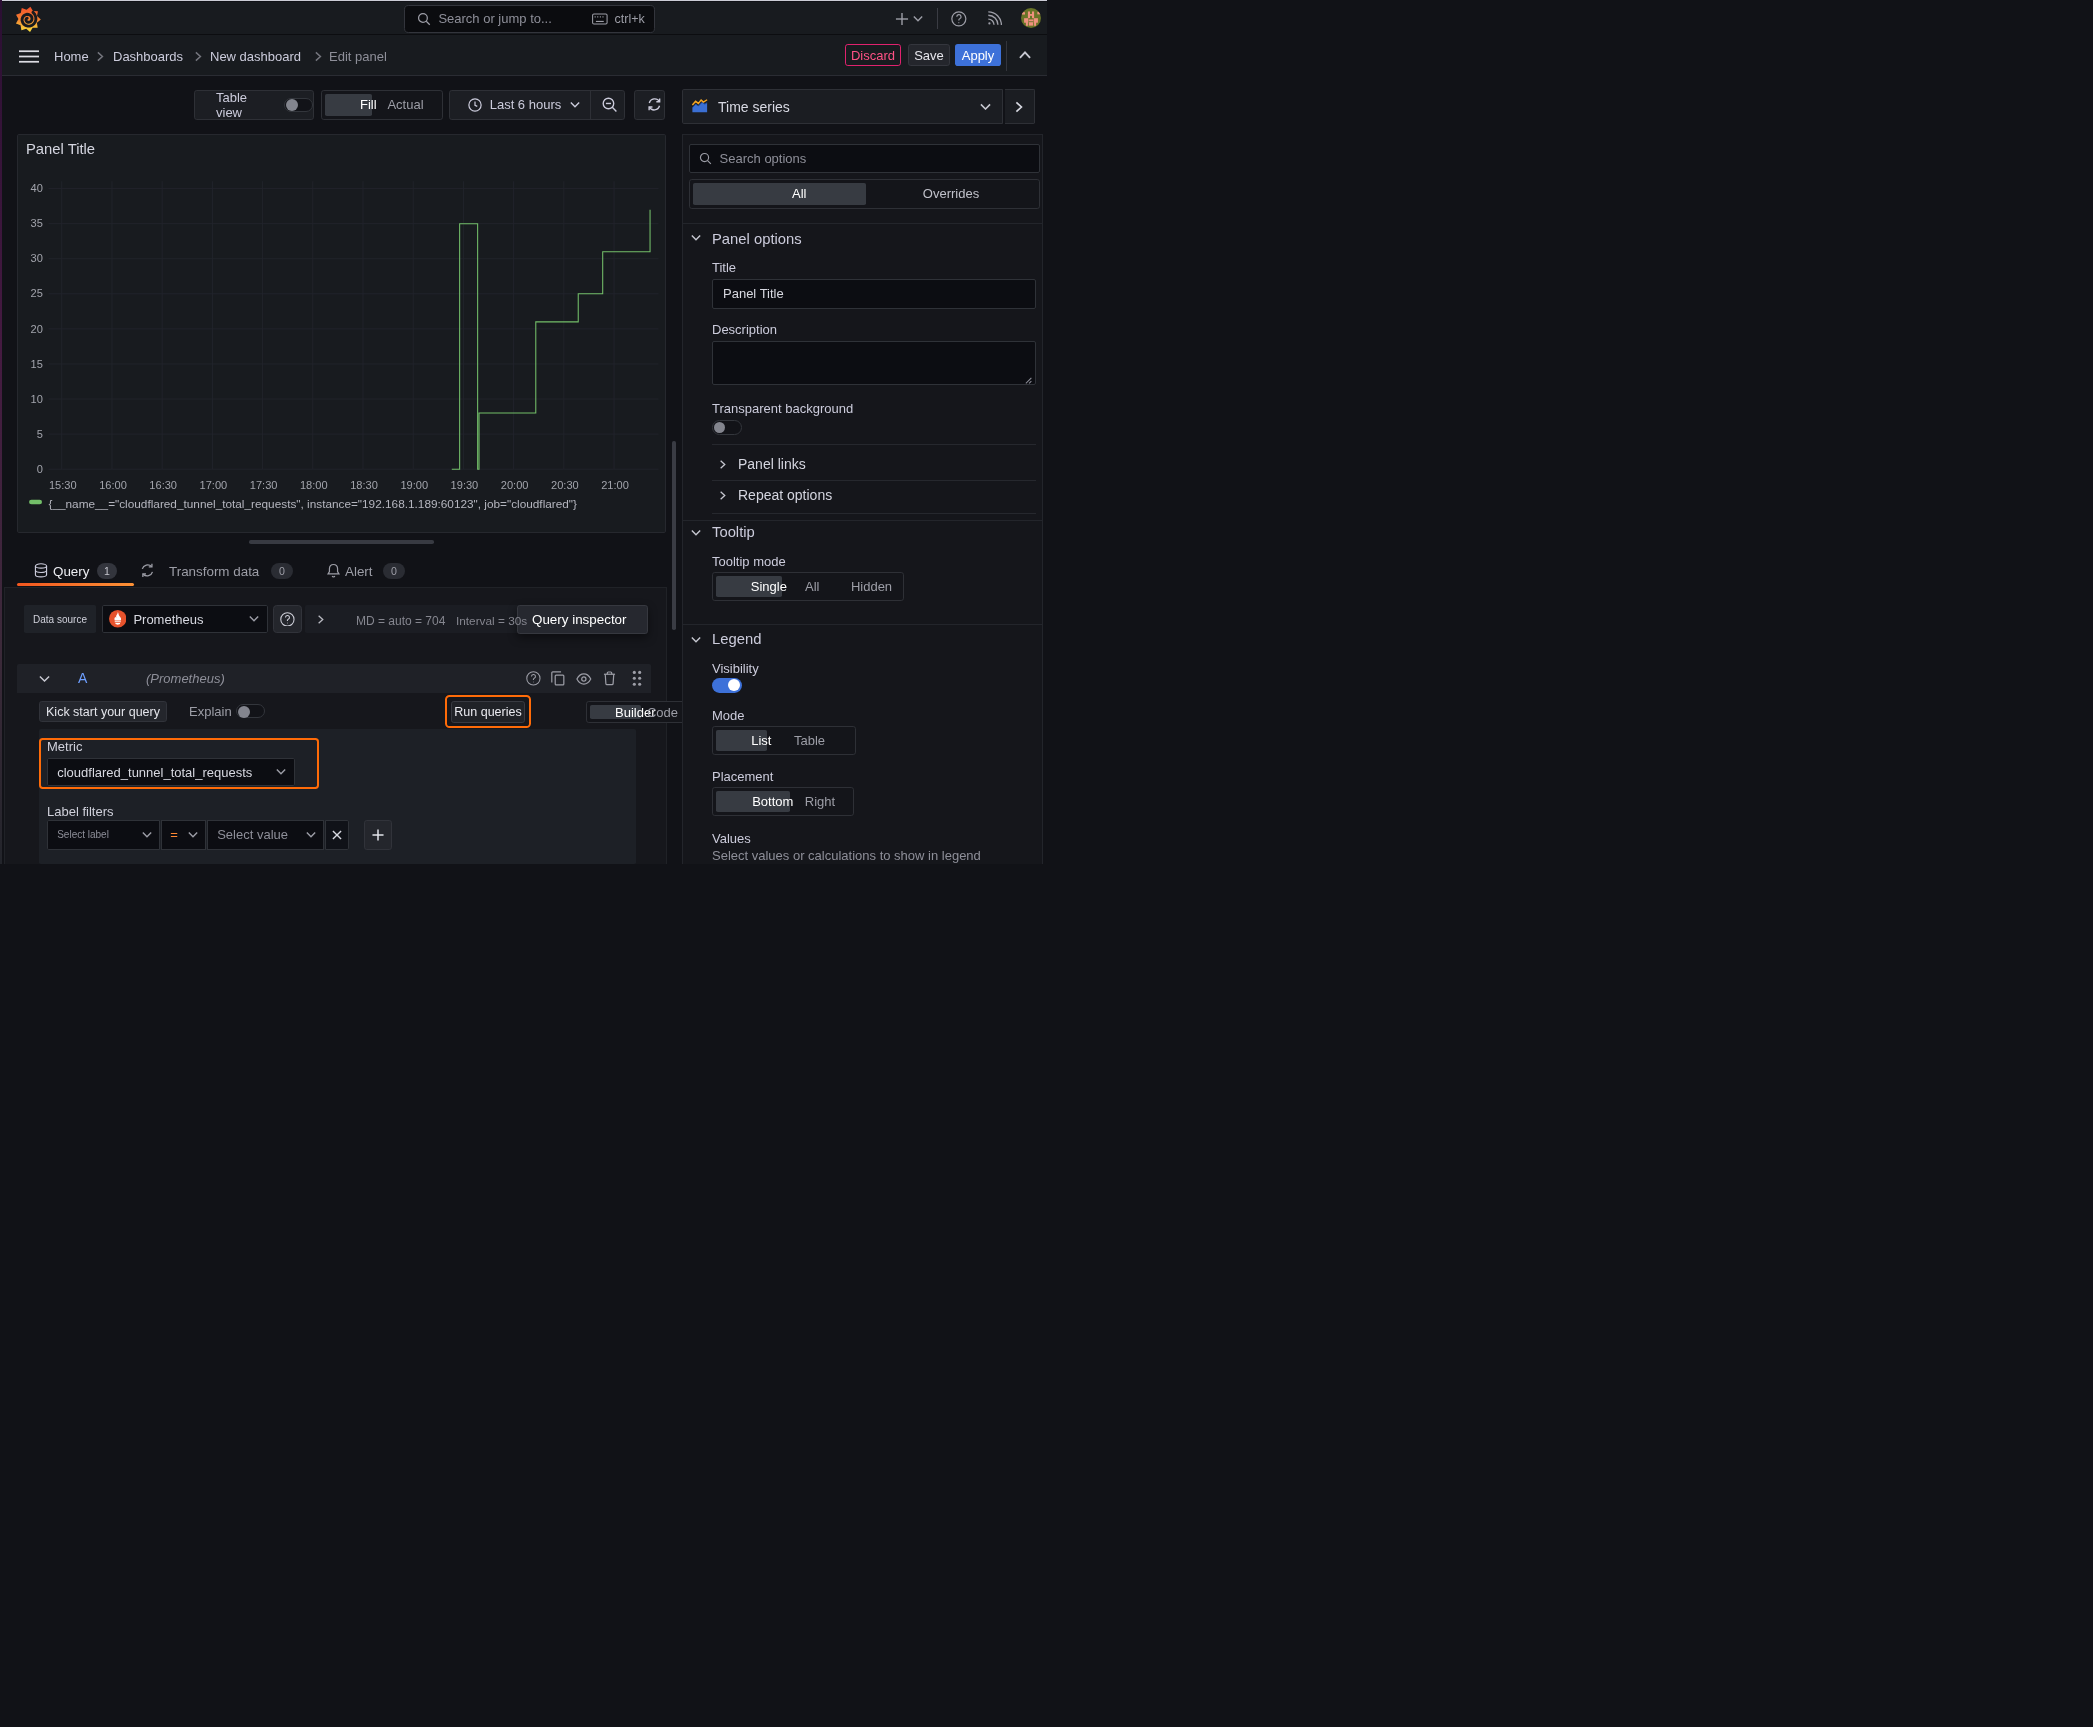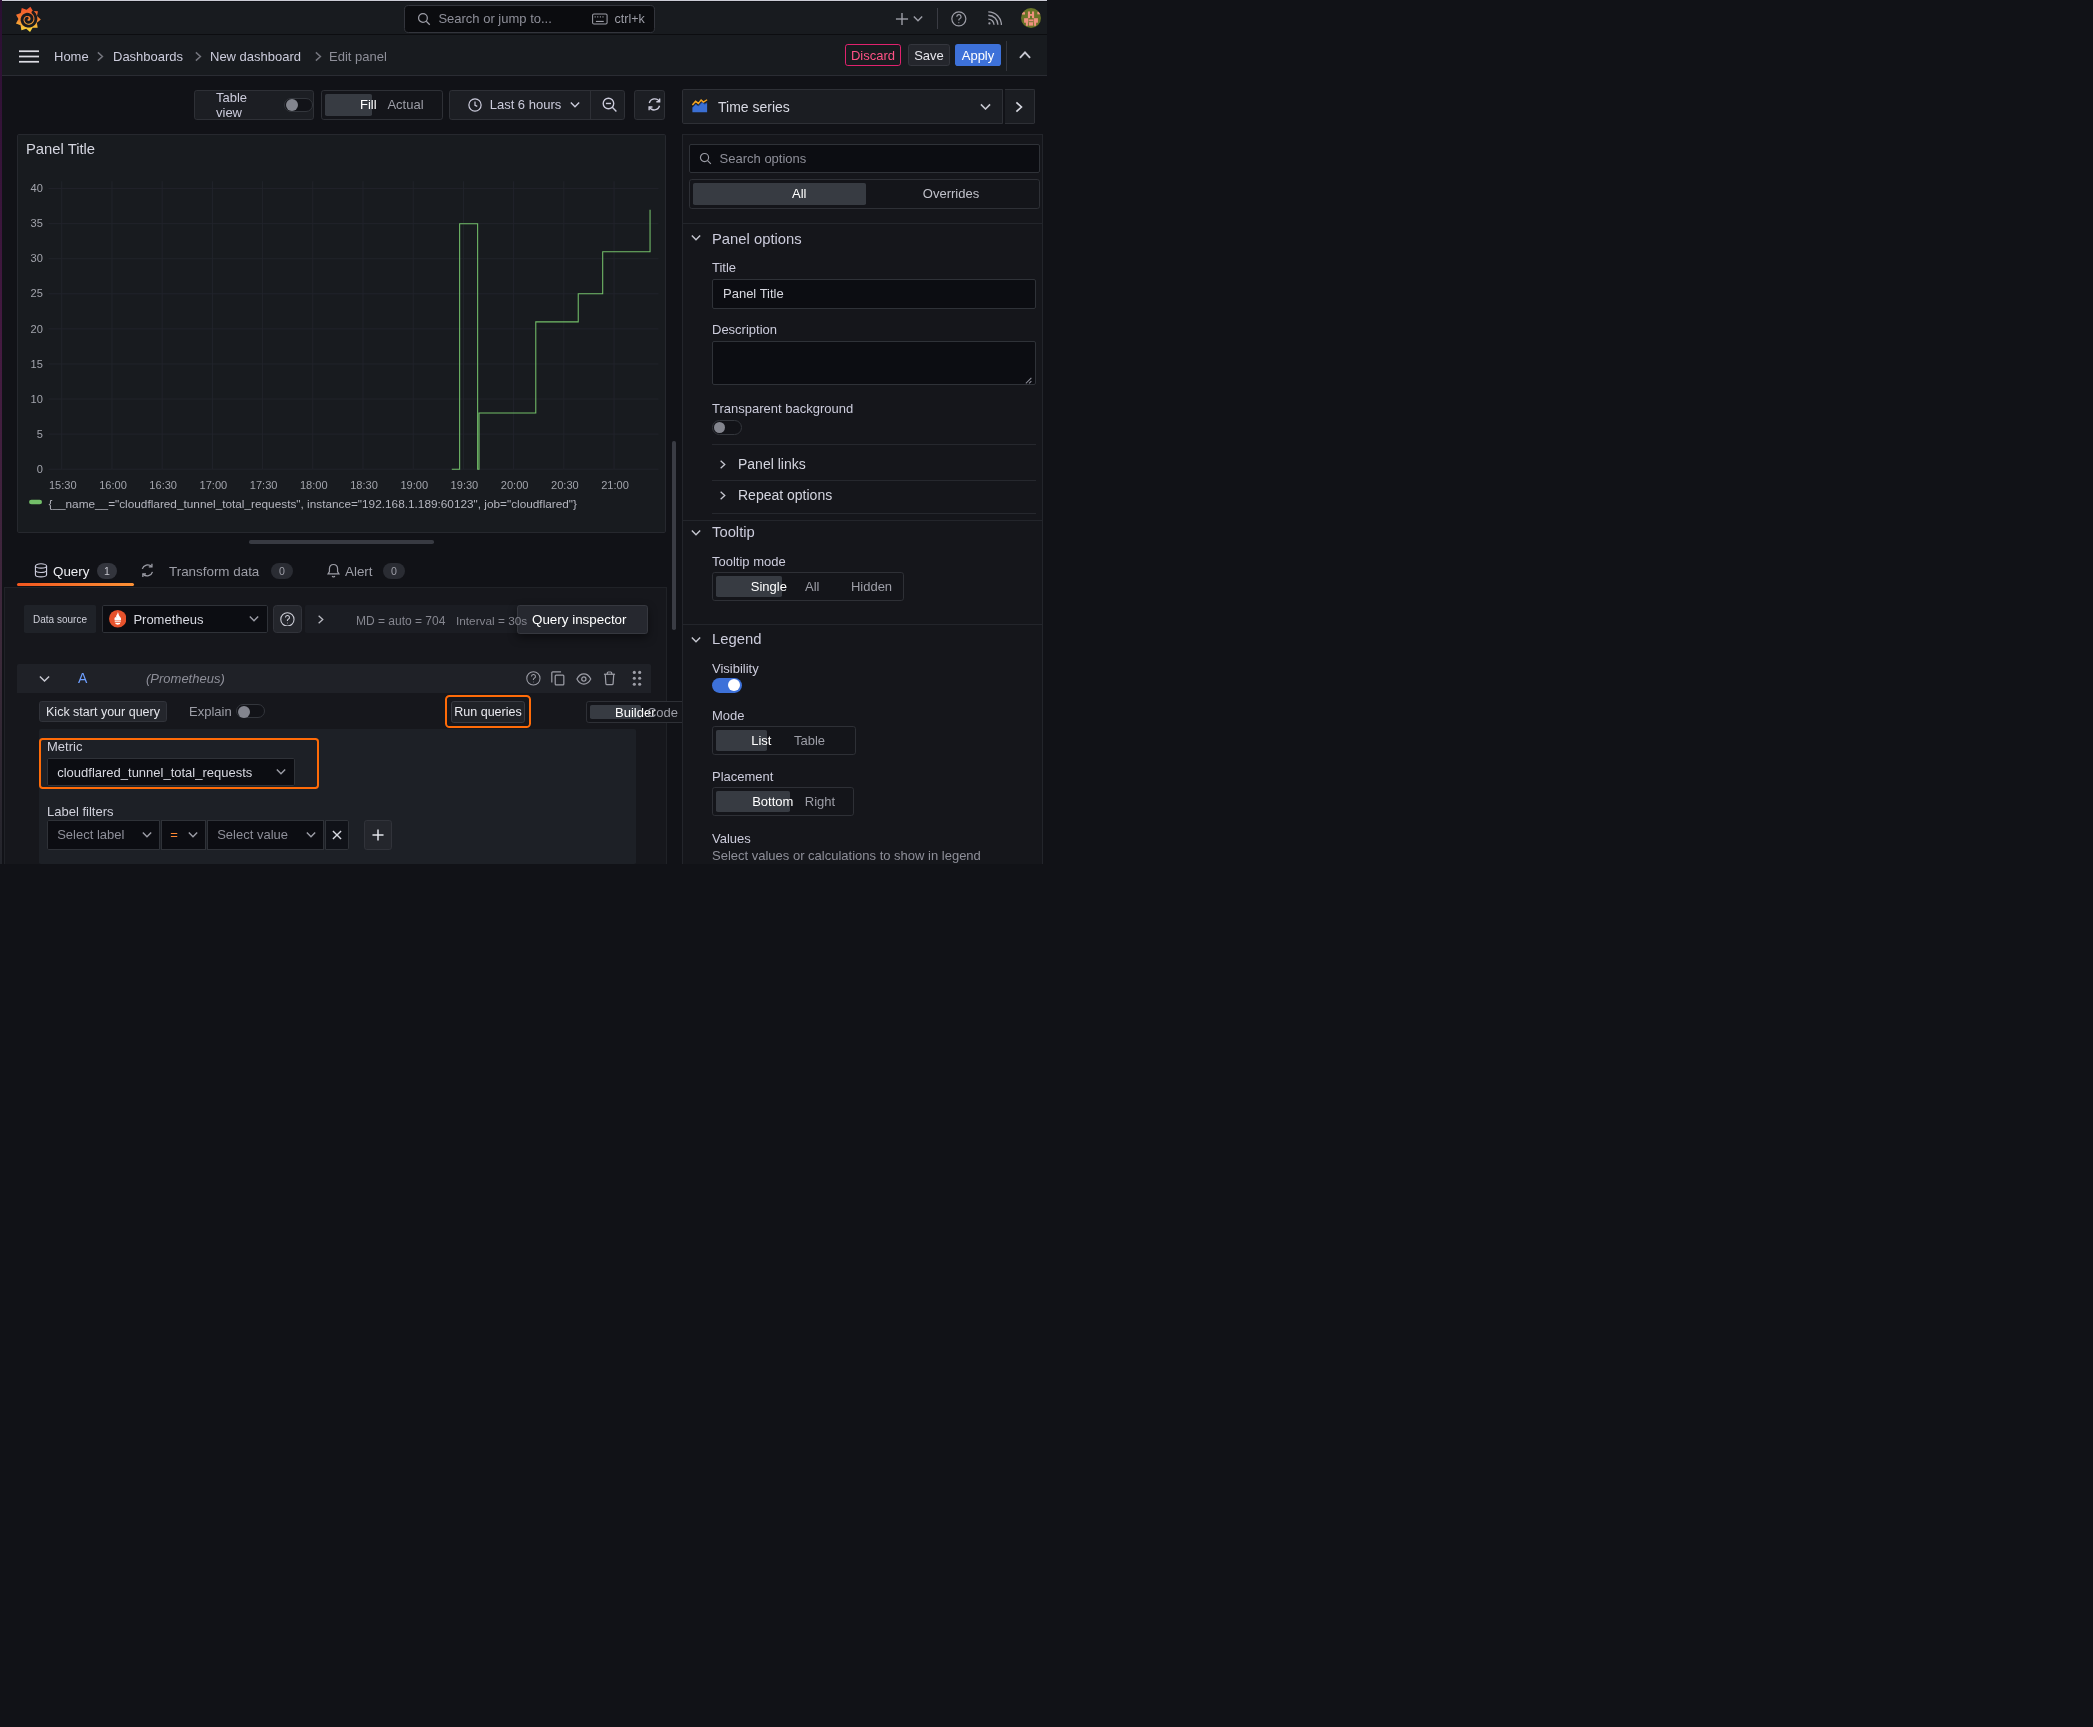--- a/index.html
+++ b/index.html
@@ -334,21 +334,21 @@
   <div class="abs" style="left:39px;top:738px;width:280px;height:51px;border:2.8px solid #ff6b08;border-radius:3.7px"></div>
   <div class="abs" style="left:47px;top:739px;font-size:13px;color:#d0d1db">Metric</div>
   <div class="abs" style="left:47px;top:758px;width:248px;height:28px;background:#0c0d12;border:0.9px solid #2f3238;border-radius:1.8px;display:flex;align-items:center">
     <span style="margin-left:9.2px;color:#d8d9e1;font-size:13px">cloudflared_tunnel_total_requests</span>
     <svg style="margin-left:auto;margin-right:8.3px" width="10" height="7.4" viewBox="0 0 12 8" stroke="#9d9ea7" stroke-width="1.7" fill="none">
         <polyline points="1,1.5 6,6.5 11,1.5"></polyline>
       </svg>
   </div>
   <div class="abs" style="left:47px;top:804px;font-size:13px;color:#d0d1db">Label filters</div>
   <div class="abs" style="left:47px;top:820px;width:113px;height:29.5px;background:#0c0d12;border:0.9px solid #2f3238;border-radius:1.8px 0 0 1.8px;display:flex;align-items:center">
-    <span style="margin-left:9.2px;color:#8e8f99;font-size:13px">Select label</span>
+    <span style="margin-left:9.2px;color:#8e8f99;font-size:10px">Select label</span>
     <svg style="margin-left:auto;margin-right:7.4px" width="10" height="7.4" viewBox="0 0 12 8" stroke="#9d9ea7" stroke-width="1.7" fill="none">
         <polyline points="1,1.5 6,6.5 11,1.5"></polyline>
       </svg>
   </div>
   <div class="abs" style="left:161px;top:820px;width:45px;height:29.5px;background:#0c0d12;border:0.9px solid #2f3238;display:flex;align-items:center">
     <span style="margin-left:8.3px;color:#ff8833;font-size:13px">=</span>
     <svg style="margin-left:auto;margin-right:7.4px" width="10" height="7.4" viewBox="0 0 12 8" stroke="#9d9ea7" stroke-width="1.7" fill="none">
         <polyline points="1,1.5 6,6.5 11,1.5"></polyline>
       </svg>
   </div>

